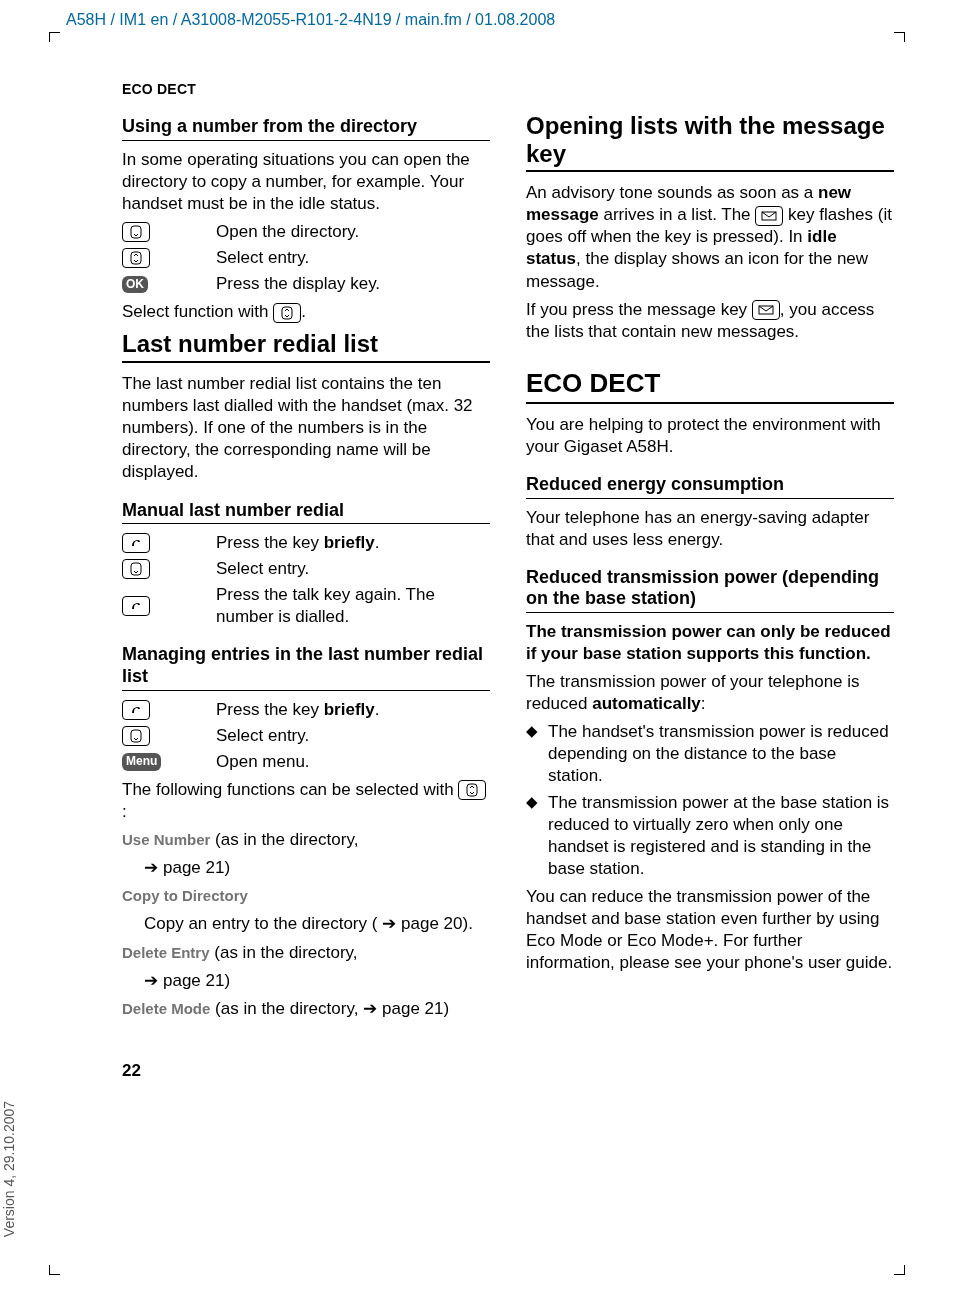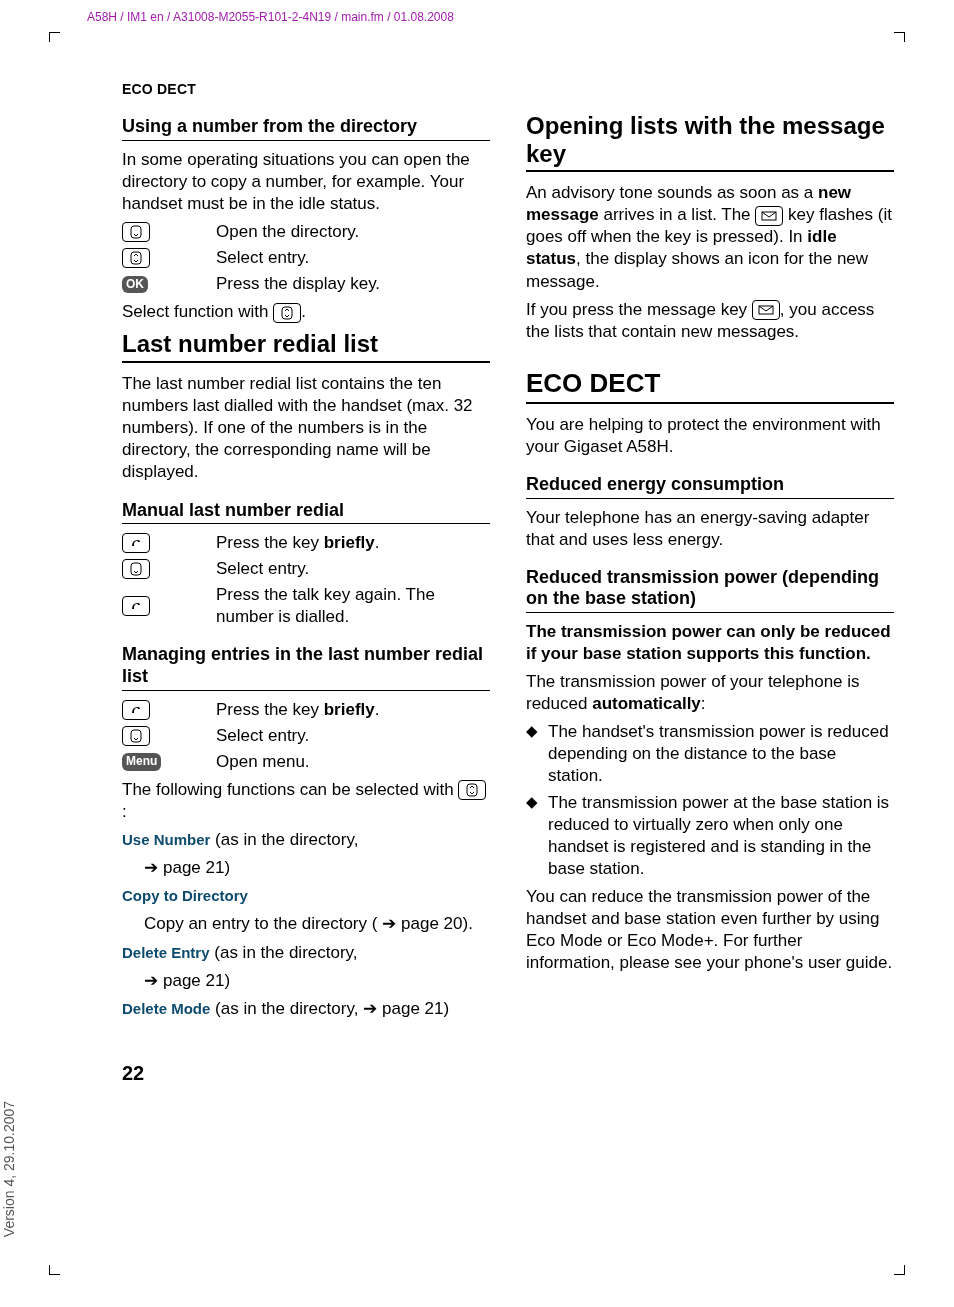--- a/index.html
+++ b/index.html
@@ -8,24 +8,24 @@
     height: 1307px;
     background: #fff;
     font-family: "Helvetica Neue", Arial, sans-serif;
     font-size: 17px;
     line-height: 1.3;
     color: #000;
     position: relative;
   }
   .crop-path {
     position: absolute;
-    font-size: 12px;
-    color: #a21caf;
+    font-size: 16px;
+    color: #0369a1;
     top: 10px;
-    left: 87px;
+    left: 66px;
   }
   .crop-mark { position: absolute; width: 20px; height: 20px; }
   .crop-mark::before, .crop-mark::after { content: ""; position: absolute; background: #000; }
   .crop-tl { top: 32px; left: 40px; }
   .crop-tr { top: 32px; right: 40px; }
   .crop-bl { bottom: 32px; left: 40px; }
   .crop-br { bottom: 32px; right: 40px; }
   .crop-tl::before { width: 10px; height: 1px; right: 0; top: 0; }
   .crop-tl::after  { width: 1px; height: 10px; right: 10px; top: 0; }
   .crop-tr::before { width: 10px; height: 1px; left: 0; top: 0; }
@@ -93,27 +93,27 @@
   }
   .key-label {
     display: inline-block;
     background: #555;
     color: #fff;
     font-weight: bold;
     font-size: 12px;
     padding: 1px 4px;
     border-radius: 6px;
   }
-  .fn-label { font-family: Arial, sans-serif; font-weight: bold; font-size: 15px; color: #0c4a6e; }
+  .fn-label { font-family: Arial, sans-serif; font-weight: bold; font-size: 15px; color: #737373; }
   .indent { padding-left: 22px; }
   .arrow { font-family: Arial, sans-serif; }
   ul.diamond { list-style: none; padding-left: 0; margin: 6px 0; }
   ul.diamond li { display: flex; gap: 8px; margin: 4px 0; }
   ul.diamond li .bullet { flex: 0 0 14px; font-size: 15px; }
-  .page-num { font-weight: bold; font-size: 20px; margin-top: 40px; }
+  .page-num { font-weight: bold; font-size: 17px; margin-top: 40px; }
   b, strong { font-weight: bold; }
   .inline-icon { display:inline-flex; vertical-align:middle; }
 </style>
 </head>
 <body>
 
 <div class="crop-path">A58H / IM1 en / A31008-M2055-R101-2-4N19 / main.fm / 01.08.2008</div>
 <div class="crop-mark crop-tl"></div>
 <div class="crop-mark crop-tr"></div>
 <div class="crop-mark crop-bl"></div>

